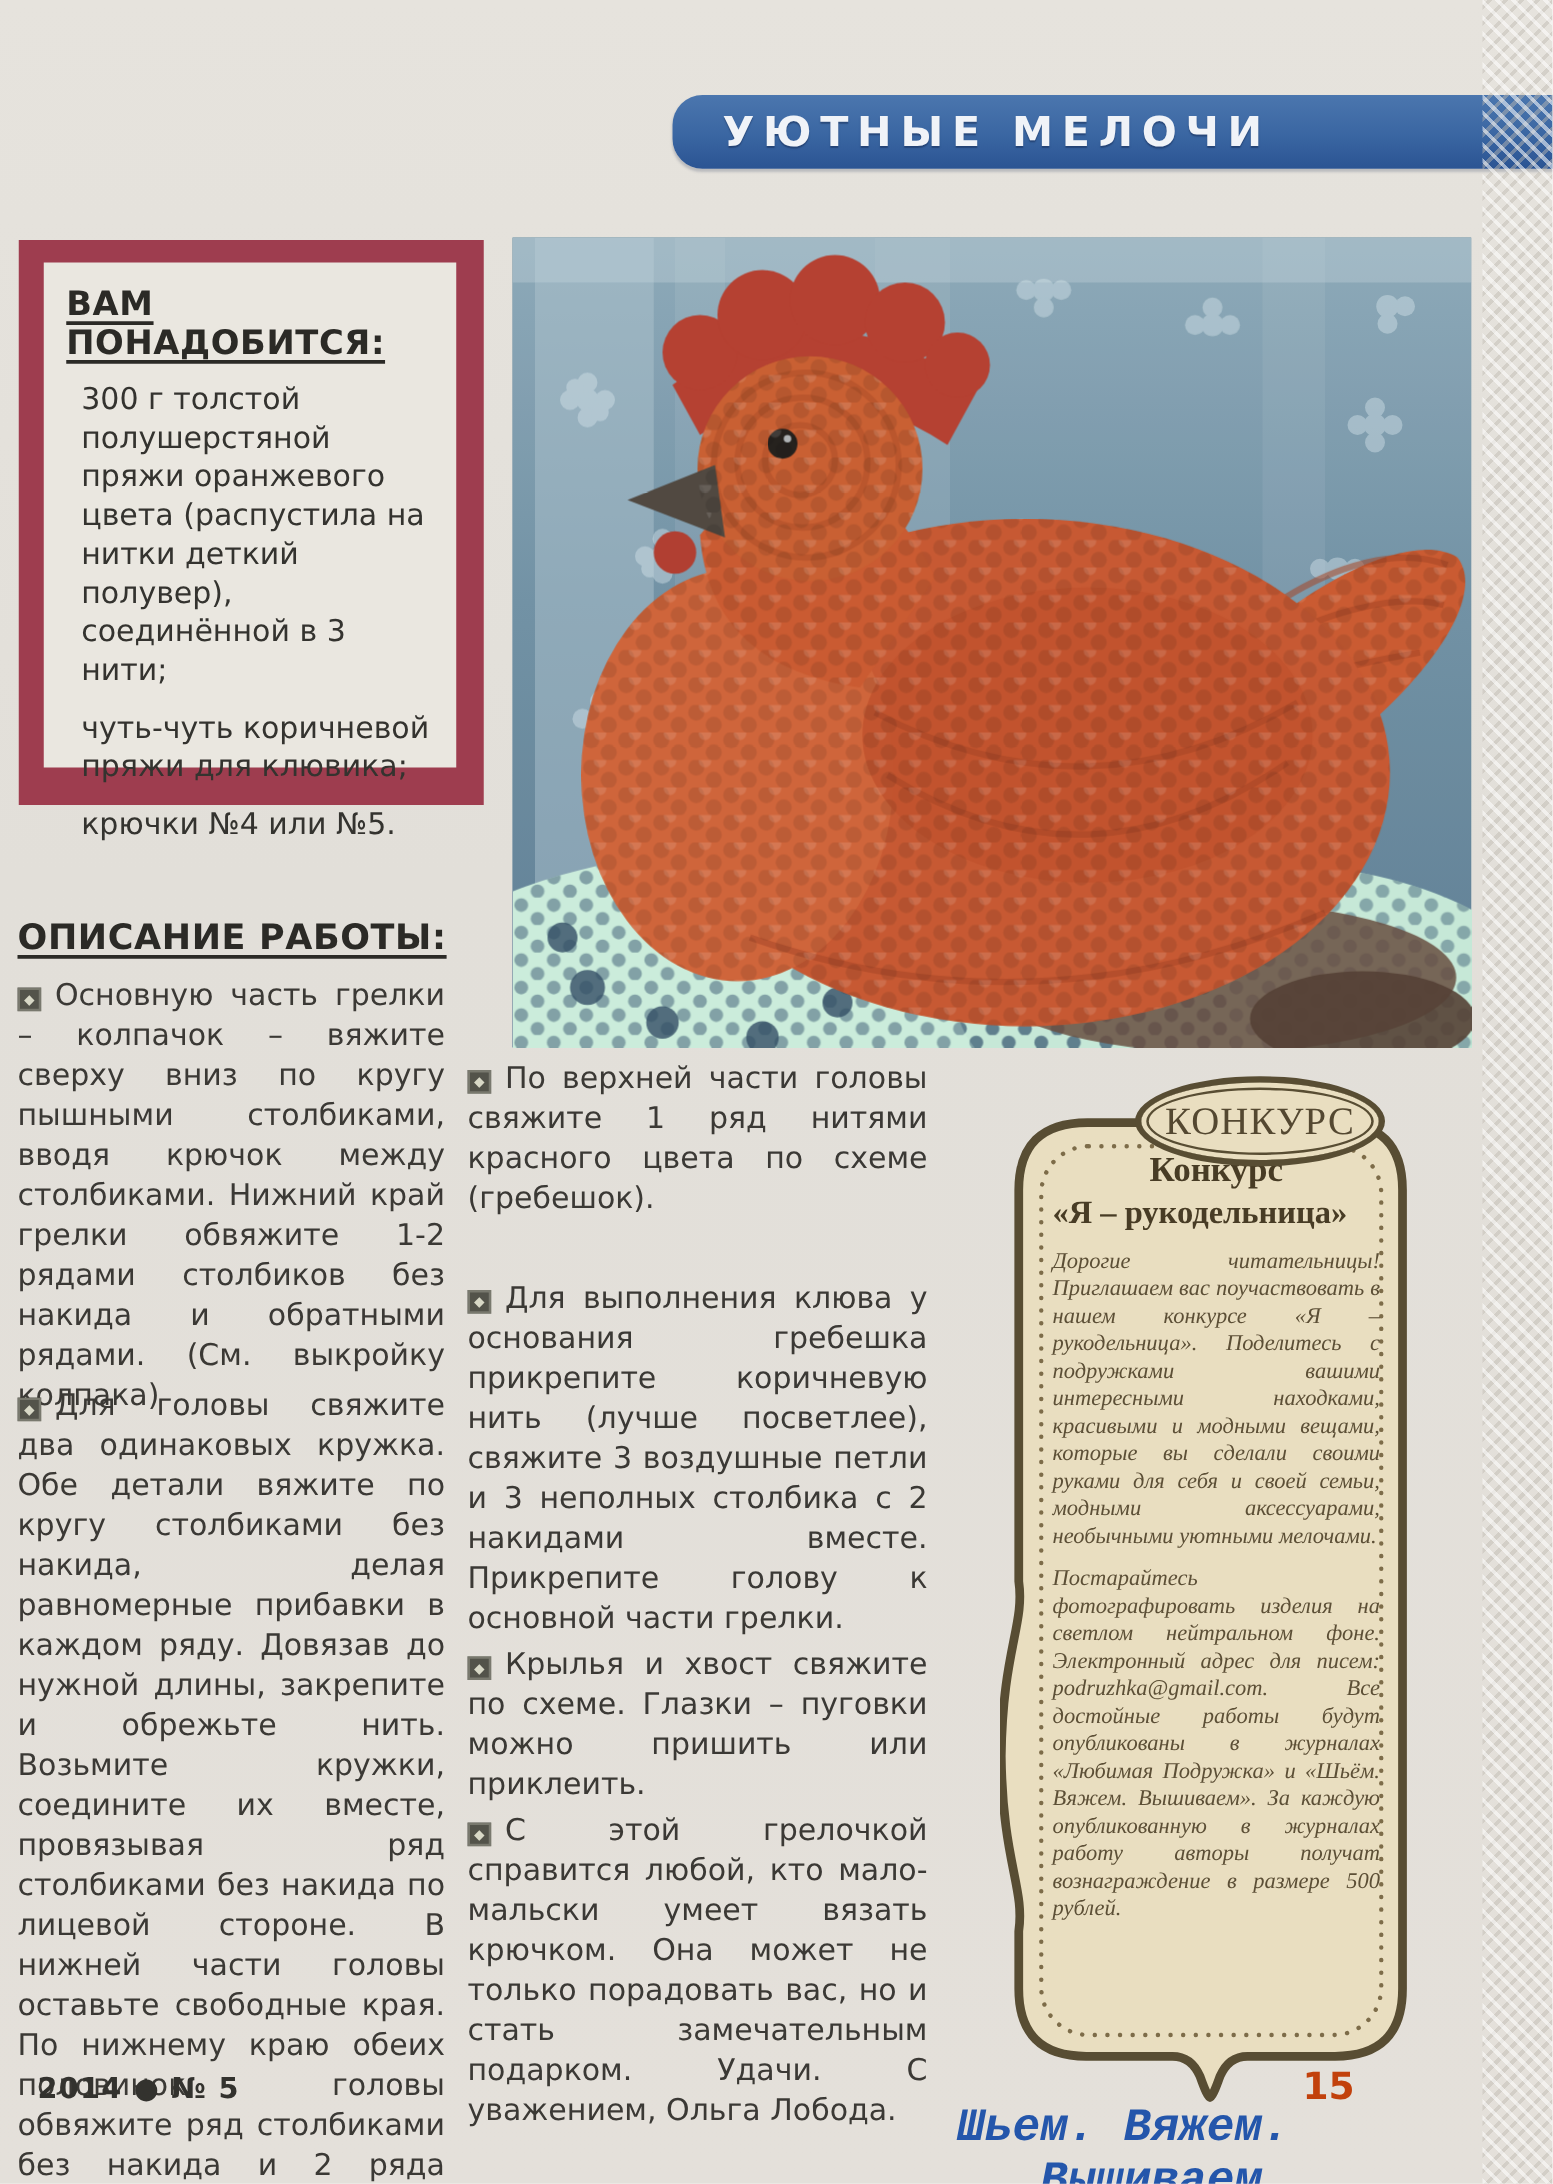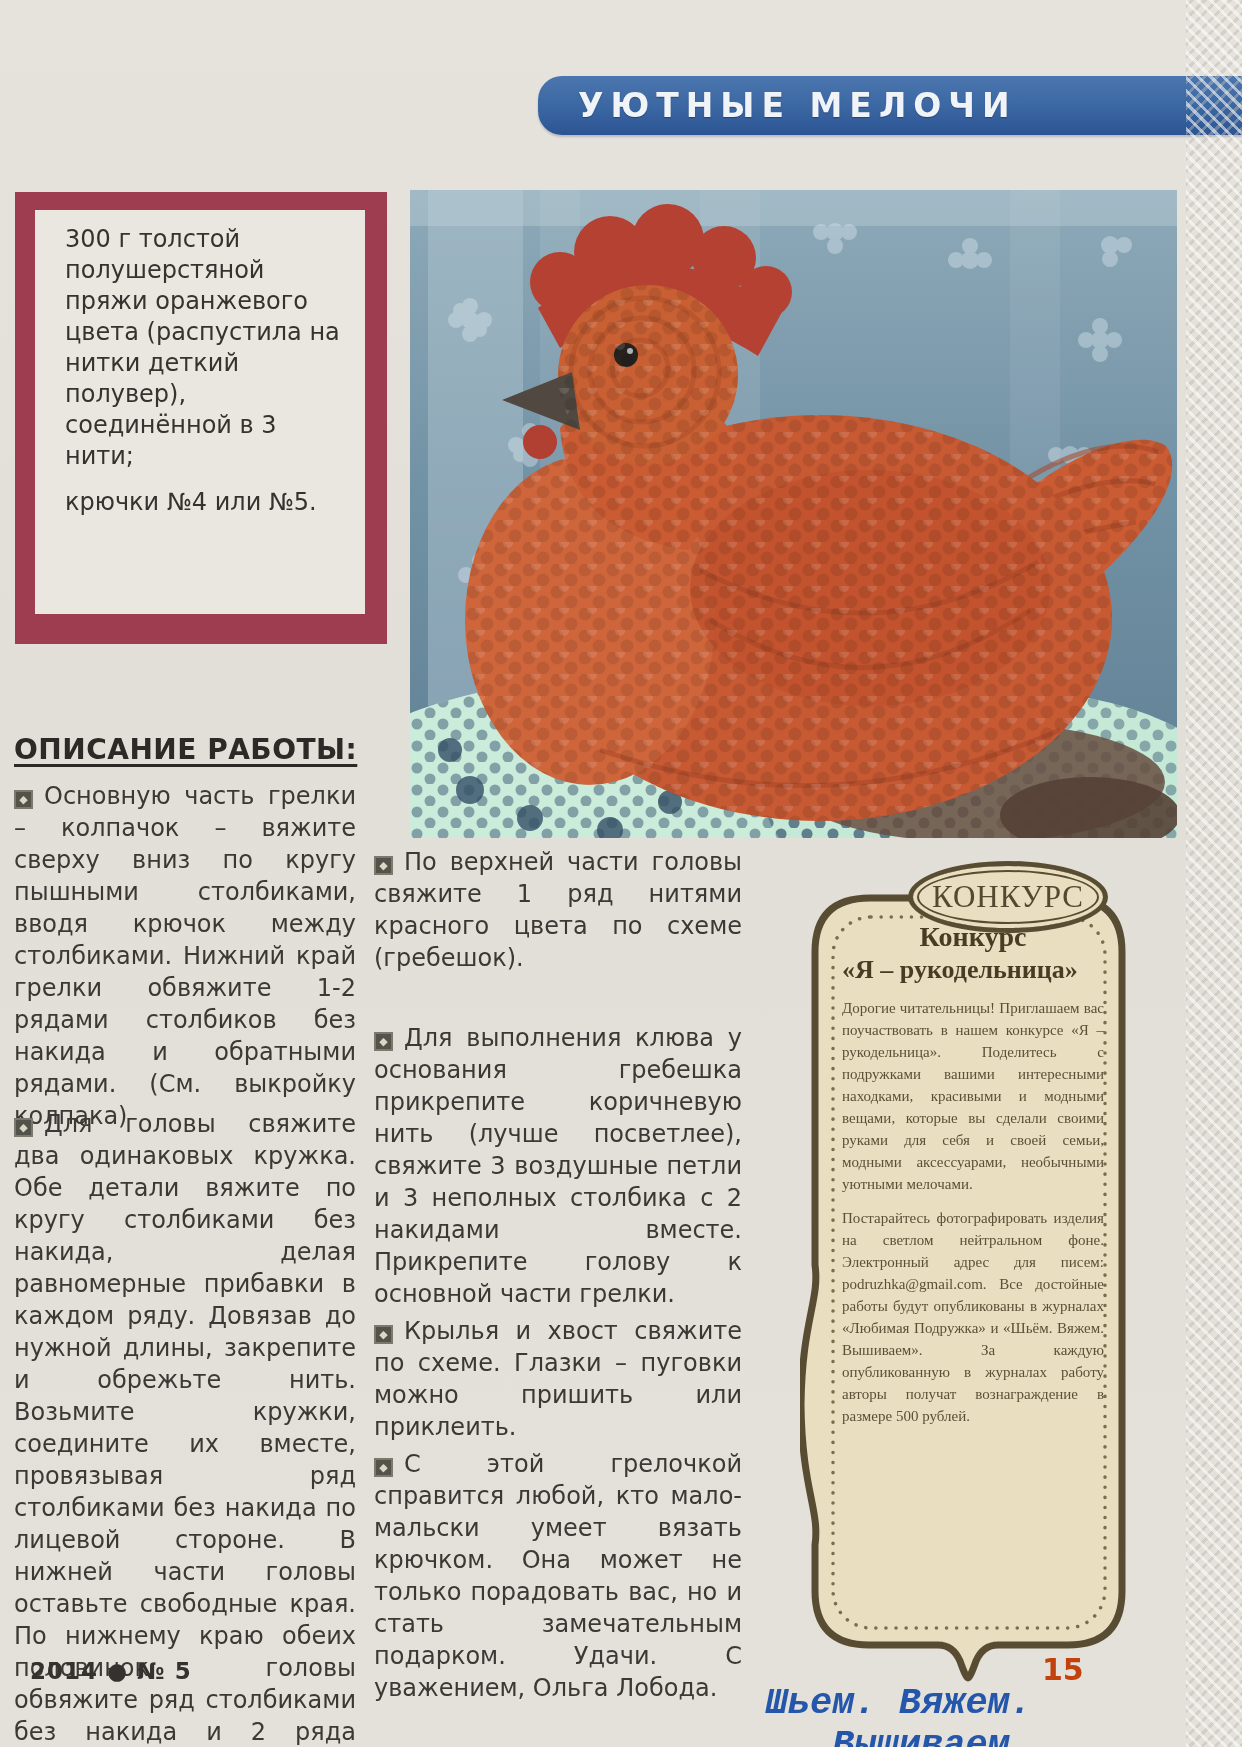--- a/index.html
+++ b/index.html
@@ -79,42 +79,44 @@
   .contest-badge span{
     font-family:"Liberation Serif","DejaVu Serif",serif;
     font-size:31px;color:#544831;letter-spacing:1px;
   }
   .contest-text{
     position:absolute;left:42px;top:76px;width:262px;z-index:2;
     font-family:"Liberation Serif","DejaVu Serif",serif;color:#5c4f36;
   }
   .contest-h1{font-size:28px;font-weight:bold;text-align:center;color:#483c25;margin:0;}
   .contest-h2{font-size:26px;font-weight:bold;color:#483c25;margin:2px 0 10px 0;}
-  .contest-par{font-size:15px;line-height:22px;text-align:justify;margin:12px 0 9px 0;}
+  .contest-par{font-size:18px;line-height:22px;text-align:justify;margin:12px 0 9px 0;font-style:italic;}
 
   
   .issue{left:30px;top:1658px;font-size:23px;font-weight:bold;color:#33322e;letter-spacing:1px;}
   .magazine-logo{
     left:640px;top:1646px;width:392px;text-align:right;
     font-family:Liberation Mono, monospace;
     font-style:italic;font-weight:bold;font-size:37px;color:#2456ab;z-index:3;margin-top:36px;
   }
   .page-num{left:1042px;top:1652px;font-size:30px;font-weight:bold;color:#c2410c;z-index:7;}
 </style>
 </head>
 <body>
 
 <div class="abs emboss"></div>
 
 <div class="abs banner">
   <span>УЮТНЫЕ МЕЛОЧИ</span>
 </div>
 
 <div class="abs materials">
+  <div class="materials-title">ВАМ ПОНАДОБИТСЯ:</div>
   <p class="mat-item">300 г толстой полушерстяной пряжи оранжевого цвета (распустила на нитки деткий полувер), соединённой в 3 нити;</p>
+  <p class="mat-item">чуть-чуть коричневой пряжи для клювика;</p>
   <p class="mat-item">крючки №4 или №5.</p>
 </div>
 
 <div class="abs photo">
 <svg width="767" height="648" viewBox="0 0 767 648">
   <defs>
     <linearGradient id="bgGrad" x1="0" y1="0" x2="0" y2="1">
       <stop offset="0" stop-color="#8aa7b6"></stop>
       <stop offset="0.45" stop-color="#6d8ea2"></stop>
       <stop offset="1" stop-color="#597b90"></stop>

